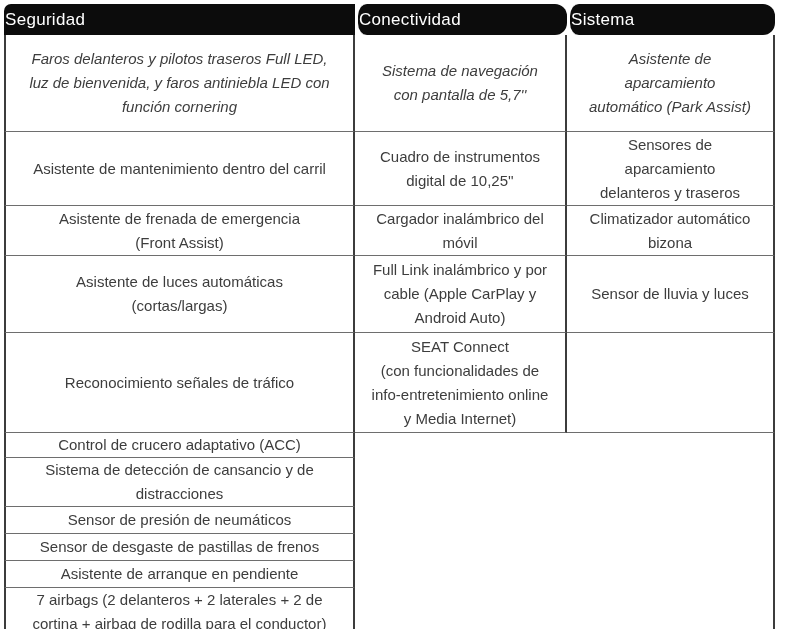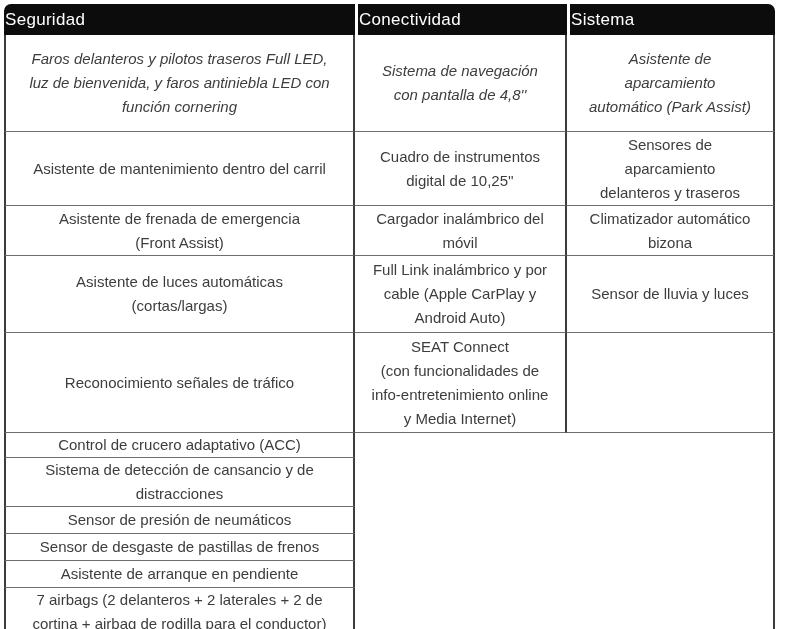--- a/index.html
+++ b/index.html
@@ -31,21 +31,21 @@
     color: #ffffff;
     font-size: 17px;
     font-weight: normal;
     height: 31px;
     text-align: left;
     vertical-align: middle;
     letter-spacing: 0.3px;
   }
   th.hdr-first { border-top-left-radius: 7px; }
   th.hdr-last  { border-top-right-radius: 7px; }
-  th.hdr + th.hdr { border-left: 3px solid #ffffff; }
+  th.hdr + th.hdr { border-left: 3px solid #ffffff; border-radius: 12px; }
 
   td.cell {
     color: #3d3d3d;
     font-size: 15px;
     line-height: 24px;
     text-align: center;
     vertical-align: middle;
     white-space: pre-line;
     border-right: 2px solid #3c3c3c;
     border-bottom: 1px solid #6e6e6e;
@@ -92,21 +92,21 @@
       <th class="hdr hdr-first">Seguridad</th>
       <th class="hdr">Conectividad</th>
       <th class="hdr hdr-last">Sistema</th>
     </tr>
 
     <tr class="r1">
       <td class="cell c1">Faros delanteros y pilotos traseros Full LED,
 luz de bienvenida, y faros antiniebla LED con
 función cornering</td>
       <td class="cell c2">Sistema de navegación
-con pantalla de 4,8''</td>
+con pantalla de 5,7''</td>
       <td class="cell c3">Asistente de
 aparcamiento
 automático (Park Assist)</td>
     </tr>
 
     <tr class="r2">
       <td class="cell c1">Asistente de mantenimiento dentro del carril</td>
       <td class="cell c2">Cuadro de instrumentos
 digital de 10,25''</td>
       <td class="cell c3">Sensores de

